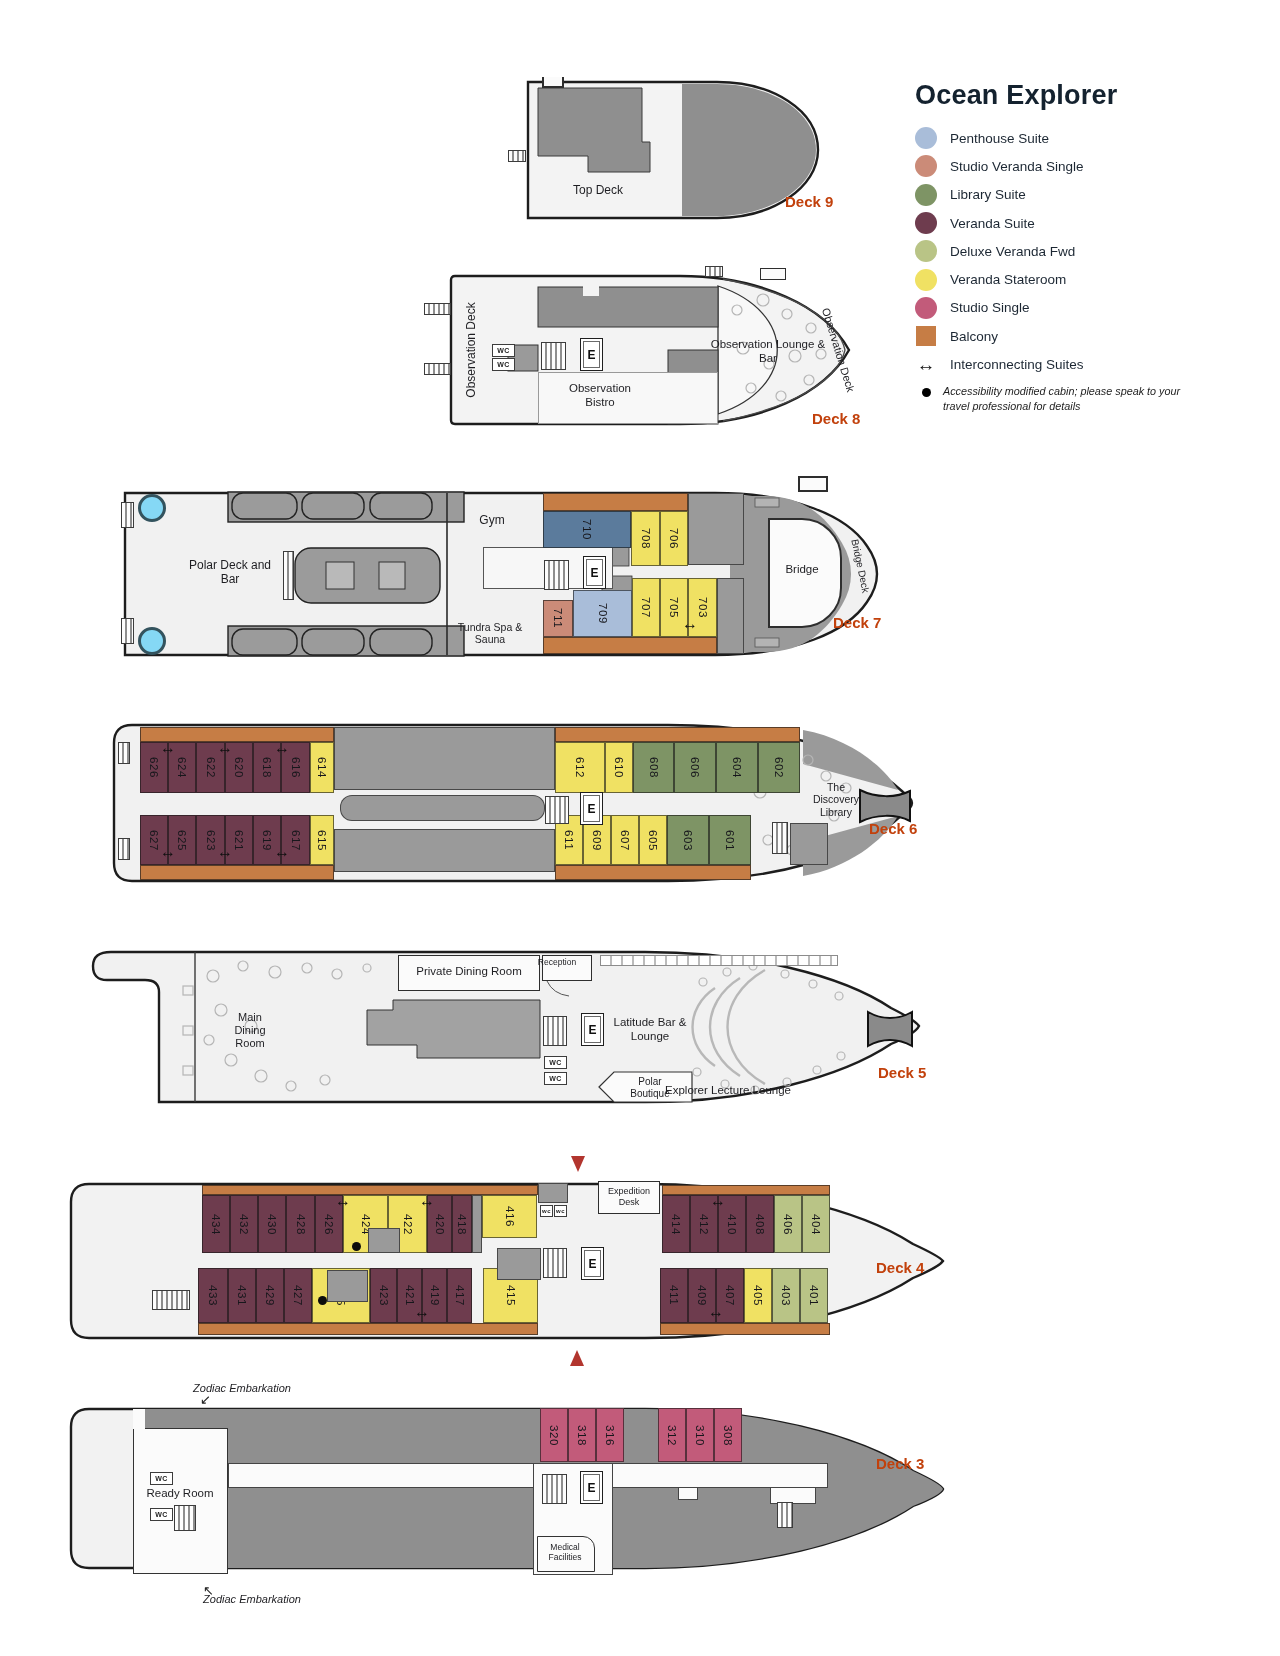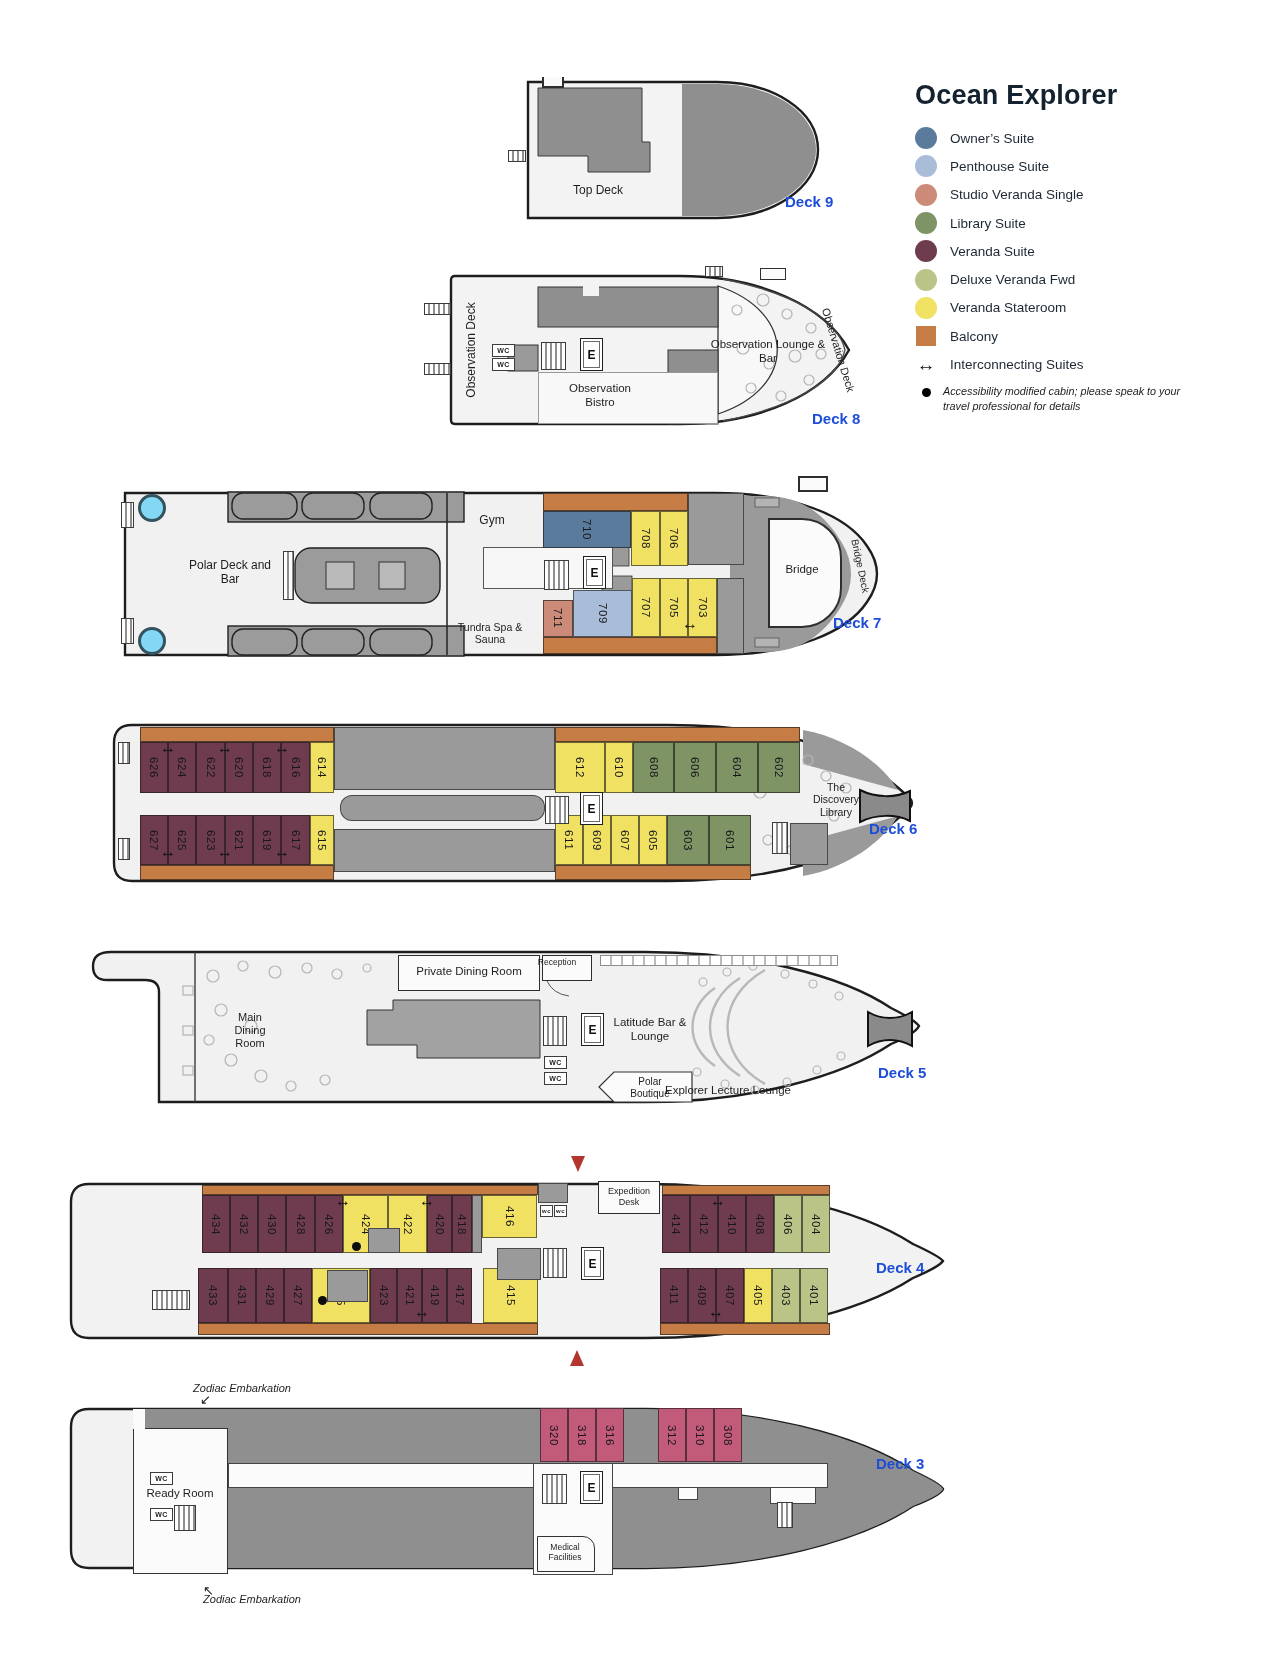--- a/index.html
+++ b/index.html
@@ -17,21 +17,21 @@
   .wc{position:absolute;background:#fff;border:1px solid #3c3c3c;font-size:7px;font-weight:bold;
       display:flex;align-items:center;justify-content:center;color:#222;letter-spacing:.5px}
   .wc-sm{font-size:6px}
   .jacuzzi{position:absolute;width:28px;height:28px;border-radius:50%;background:#85d8f5;border:3px solid #33535e}
   .connector{position:absolute;transform:translate(-50%,-50%);font-size:16px;font-weight:bold;color:#101010;line-height:1;z-index:5}
   .dot{position:absolute;width:9px;height:9px;border-radius:50%;background:#0c0c0c;z-index:5}
   .red-down{position:absolute;width:0;height:0;border-left:7px solid transparent;border-right:7px solid transparent;border-top:16px solid #b2352e}
   .red-up{position:absolute;width:0;height:0;border-left:7px solid transparent;border-right:7px solid transparent;border-bottom:16px solid #b2352e}
   .lbl{position:absolute;transform:translate(-50%,-50%);font-size:11px;color:#1e1e22;text-align:center;line-height:1.18}
   .ital{font-style:italic}
-  .deck-label{position:absolute;font-size:15px;font-weight:bold;color:#1d4ed8;white-space:nowrap}
+  .deck-label{position:absolute;font-size:15px;font-weight:bold;color:#c2410c;white-space:nowrap}
   .zarrow{position:absolute;font-size:13px;color:#222}
   .winstrip{position:absolute;border:1px solid #8c8c8c;background:repeating-linear-gradient(90deg,#fff 0 9px,#bbb 9px 11px)}
   
   .legend{position:absolute;left:915px;top:80px;width:330px;z-index:4}
   .legend-title{font-size:27px;font-weight:bold;color:#14222f;letter-spacing:.2px;margin-bottom:13px}
   .legend-row{display:flex;align-items:center;height:28.3px}
   .swatch{width:22px;height:22px;border-radius:50%;flex:0 0 auto}
   .swatch.sq{border-radius:0;width:20px;height:20px;margin:0 1px}
   .swatch.jz{border:3px solid #33535e;width:22px;height:22px}
   .legend-arrow{width:22px;text-align:center;font-size:19px;font-weight:bold;color:#111;flex:0 0 auto}
@@ -531,24 +531,20 @@
     <div class="deck-label" style="left:869px;top:820px">Deck 6</div>
     <div class="deck-label" style="left:878px;top:1064px">Deck 5</div>
     <div class="deck-label" style="left:876px;top:1259px">Deck 4</div>
     <div class="deck-label" style="left:876px;top:1455px">Deck 3</div>
   </div>
 
   <div class="legend">
     <div class="legend-title">Ocean Explorer</div>
     <div id="legend-items">
         <div class="legend-row">
-          <span class="swatch" style="background: rgb(91, 123, 156);"></span>
-          <span class="legend-label">Owner’s Suite</span>
-        </div>
-        <div class="legend-row">
           <span class="swatch" style="background: rgb(169, 189, 217);"></span>
           <span class="legend-label">Penthouse Suite</span>
         </div>
         <div class="legend-row">
           <span class="swatch" style="background: rgb(203, 139, 120);"></span>
           <span class="legend-label">Studio Veranda Single</span>
         </div>
         <div class="legend-row">
           <span class="swatch" style="background: rgb(126, 148, 101);"></span>
           <span class="legend-label">Library Suite</span>
@@ -557,20 +553,24 @@
           <span class="swatch" style="background: rgb(110, 60, 78);"></span>
           <span class="legend-label">Veranda Suite</span>
         </div>
         <div class="legend-row">
           <span class="swatch" style="background: rgb(185, 196, 134);"></span>
           <span class="legend-label">Deluxe Veranda Fwd</span>
         </div>
         <div class="legend-row">
           <span class="swatch" style="background: rgb(240, 225, 99);"></span>
           <span class="legend-label">Veranda Stateroom</span>
+        </div>
+        <div class="legend-row">
+          <span class="swatch" style="background: rgb(194, 91, 122);"></span>
+          <span class="legend-label">Studio Single</span>
         </div>
         <div class="legend-row">
           <span class="swatch sq" style="background: rgb(198, 125, 69);"></span>
           <span class="legend-label">Balcony</span>
         </div>
         <div class="legend-row">
           <span class="legend-arrow">↔</span>
           <span class="legend-label">Interconnecting Suites</span>
         </div>
       </div>

